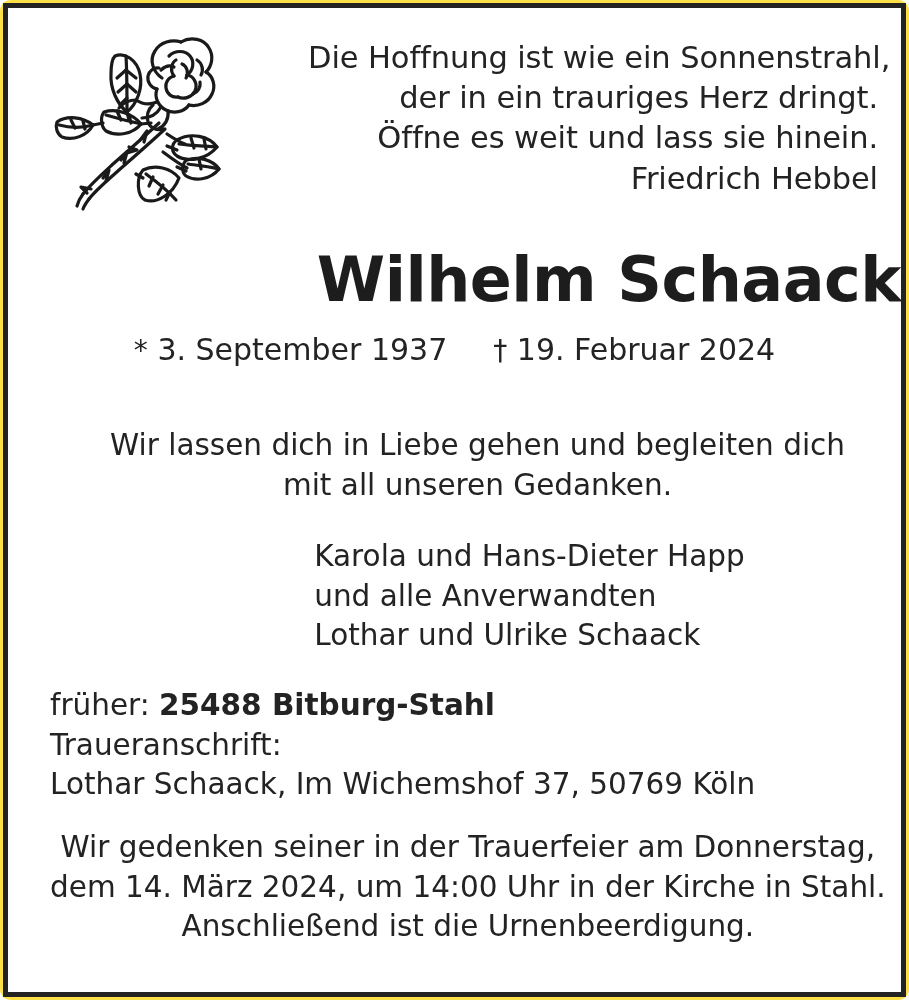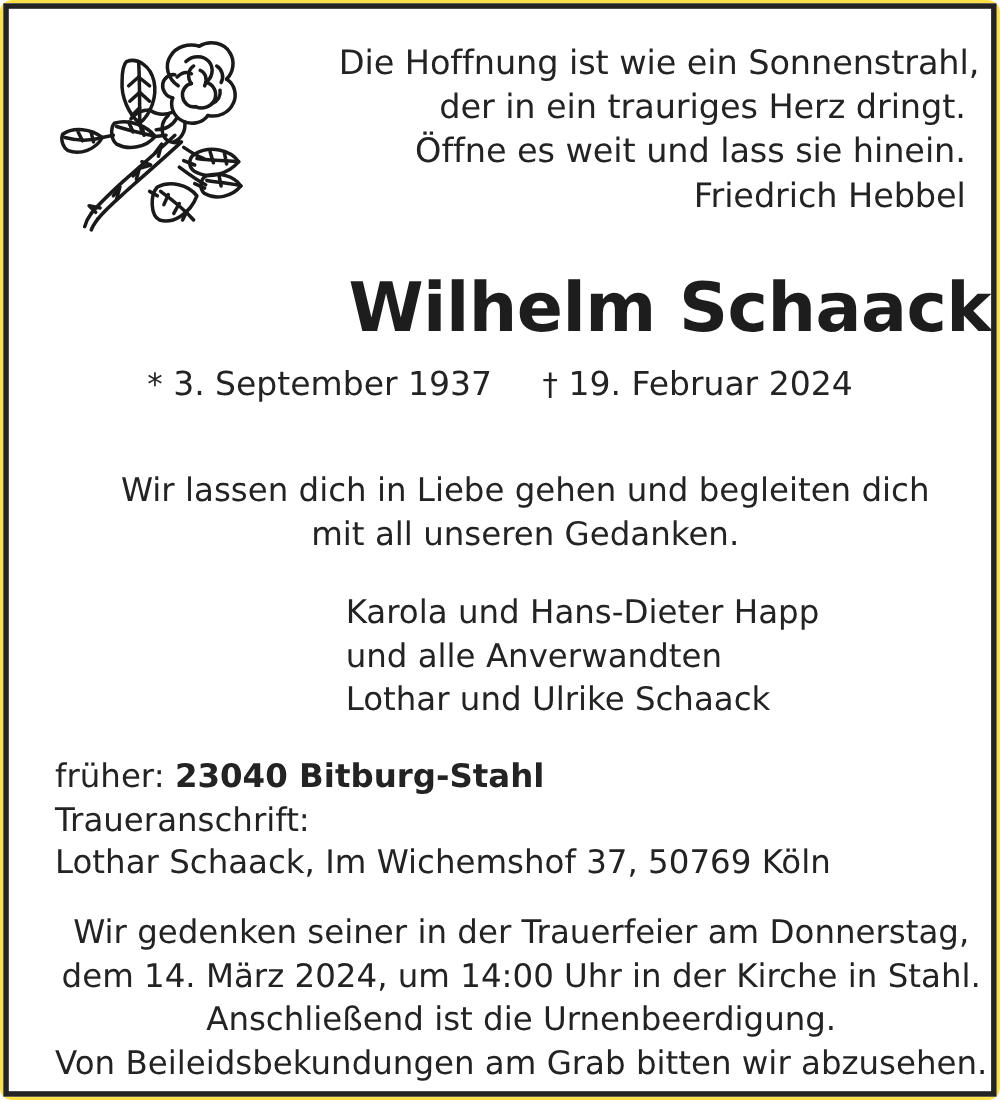--- a/index.html
+++ b/index.html
@@ -265,26 +265,25 @@
 
     <div class="survivors-block">
       <div class="survivors-inner">
         <div class="survivor-line">Karola und Hans-Dieter Happ</div>
         <div class="survivor-line">und alle Anverwandten</div>
         <div class="survivor-line">Lothar und Ulrike Schaack</div>
       </div>
     </div>
 
     <div class="address-block">
-      <div class="address-line"><span class="addr-label">früher: </span><span class="addr-place">23040 Bitburg-Stahl</span></div>
+      <div class="address-line"><span class="addr-label">früher: </span><span class="addr-place">25488 Bitburg-Stahl</span></div>
       <div class="address-line">Traueranschrift:</div>
       <div class="address-line">Lothar Schaack, Im Wichemshof 37, 50769 Köln</div>
     </div>
 
     <div class="service-block">
       <div class="service-line">Wir gedenken seiner in der Trauerfeier am Donnerstag,</div>
       <div class="service-line">dem 14. März 2024, um 14:00 Uhr in der Kirche in Stahl.</div>
       <div class="service-line">Anschließend ist die Urnenbeerdigung.</div>
-      <div class="service-line">Von Beileidsbekundungen am Grab bitten wir abzusehen.</div>
     </div>
 
   </div>
 </div>
 
 </body></html>

